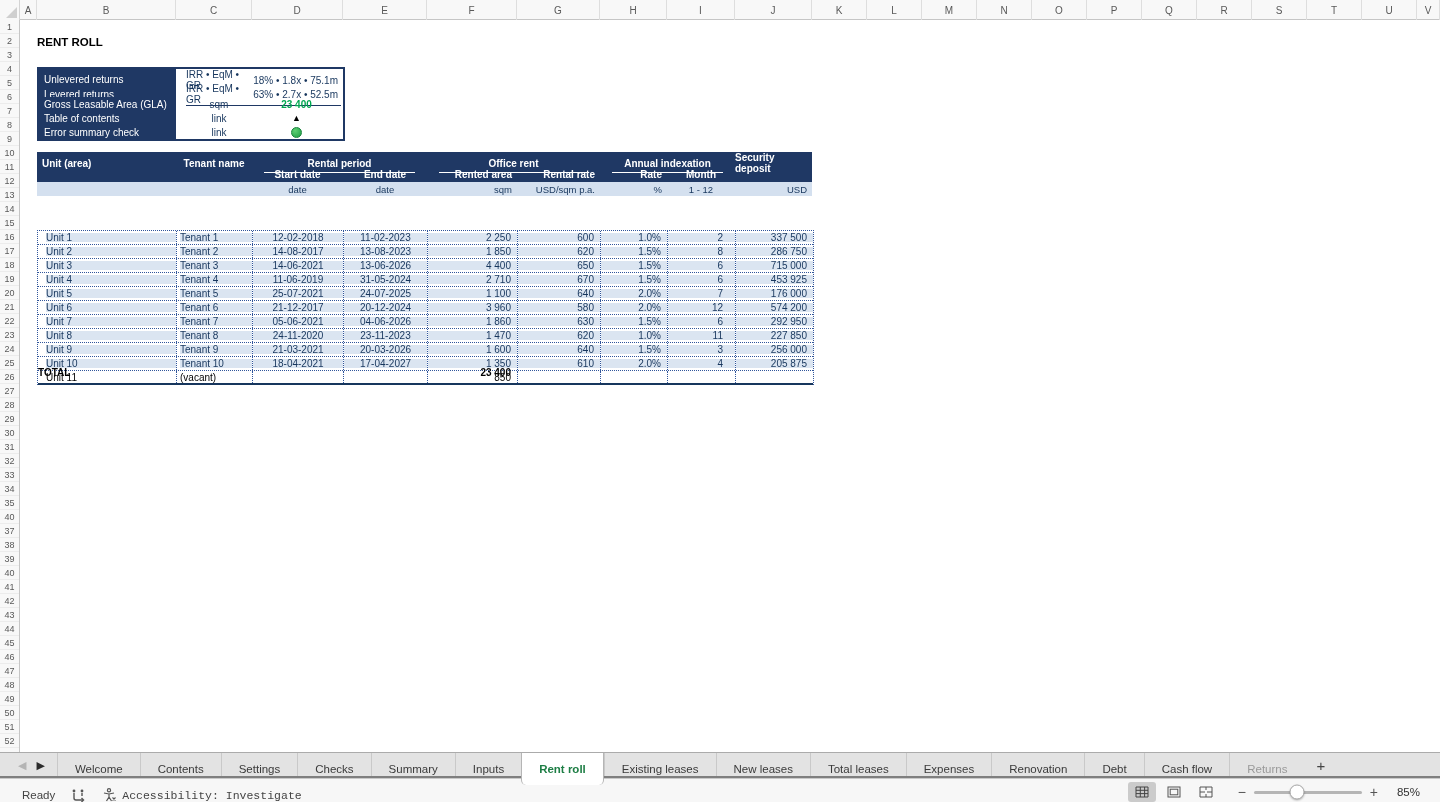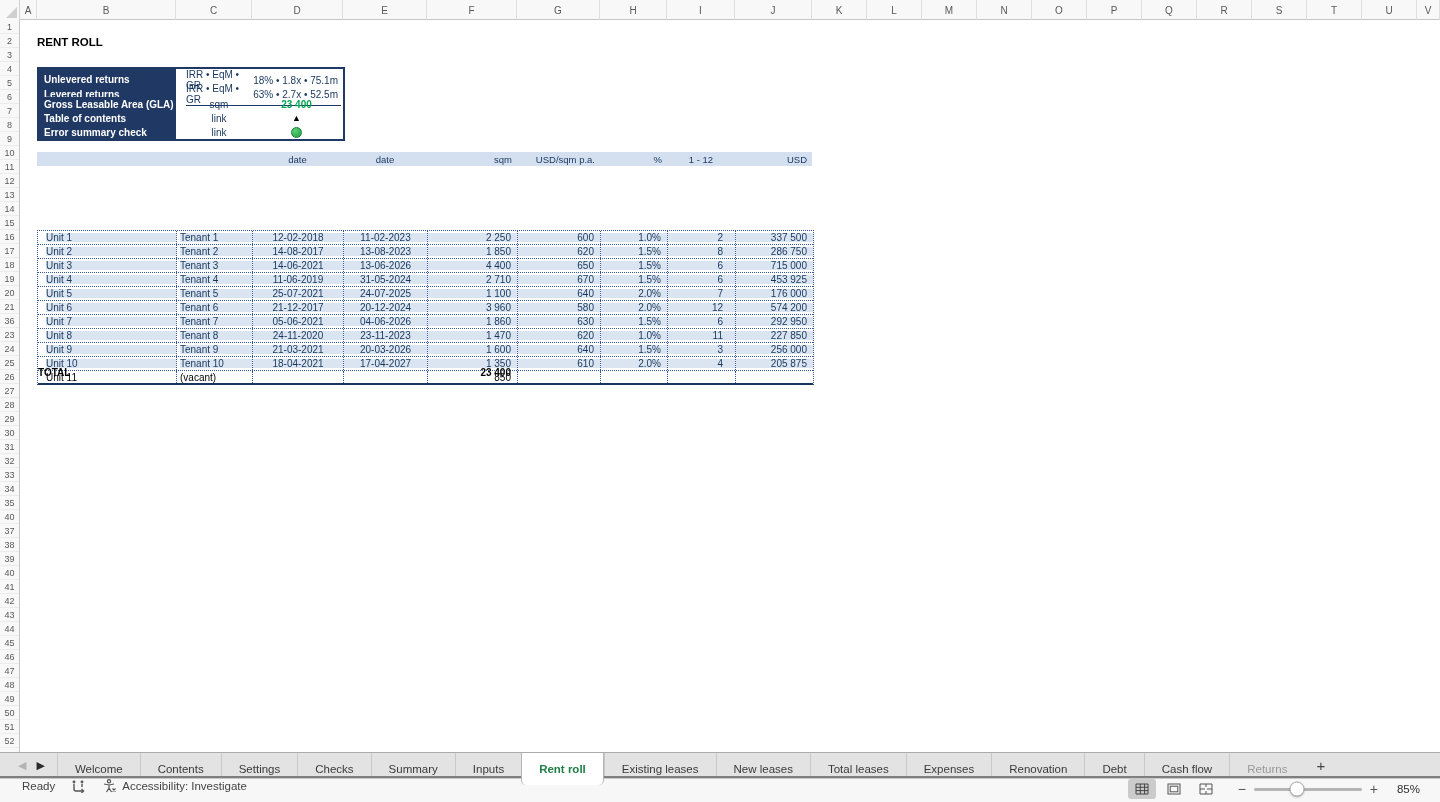--- a/index.html
+++ b/index.html
@@ -21,21 +21,21 @@
 
   #sheet { position:absolute; left:20px; top:20px; width:1420px; height:732px; background:#fff; }
 
   
   #title { position:absolute; left:17px; top:16px; font-size:11.5px; font-weight:bold; color:#000; }
 
   
   #summary-box { position:absolute; left:17px; top:47px; width:308px;
     border:2px solid #1F3864; background:#fff; }
   .sb-row { display:grid; grid-template-columns:137px 76px 89px; height:14px; }
-  .sb-label { background:#1F3864; color:#fff; font-size:10px; font-weight:bold;
+  .sb-label { background:#1F3864; color:#fff; font-size:10px; font-weight:normal;
     padding-left:5px; display:flex; align-items:center; }
   .sb-row.divider .sb-label { border-bottom:1px solid #fff; }
   .sb-row.hairline .sb-label { border-bottom:1px solid rgba(255,255,255,.55); }
   .sb-row.divider .sb-unit, .sb-row.divider .sb-value { border-bottom:1px solid #1F3864; }
   .sb-unit { color:#17365D; font-size:10px; display:flex; align-items:center; justify-content:center;margin-left:10px; }
   .sb-value { color:#17365D; font-size:10px; display:flex; align-items:center; }
   .sb-value.right { justify-content:flex-end; padding-right:3px; }
   .sb-value.center { justify-content:center; }
   .sb-value.v-green { color:#00A651; font-weight:bold; }
   .sb-value.v-arrow { color:#000; font-size:9px; }
@@ -91,24 +91,24 @@
     font-size:11.5px; color:#3a3a3a; border-left:1px solid #c9c9c9; white-space:nowrap; }
   .tab:last-of-type { border-right:1px solid #c9c9c9; }
   .tab.active { background:#fff; color:#1E7E45; font-weight:bold; position:relative; z-index:2;
     border-left:1px solid #b5b5b5; border-right:1px solid #b5b5b5;
     border-radius:0 0 5px 5px; }
   .tab.clipped { color:#9a9a9a; border-right:none; }
   #tab-add { display:flex; align-items:center; padding:0 12px; font-size:15px; color:#444; }
 
   
   #statusbar { position:absolute; left:0; top:778px; width:1440px; height:24px;
-    background:#F7F7F7; border-top:1px solid #c9c9c9; display:flex; align-items:flex-start;
+    background:#F7F7F7; border-top:1px solid #c9c9c9; display:flex; align-items:flex-end;
     color:#444; font-size:11.5px; }
   #sb-left { display:flex; align-items:center; gap:16px; padding-left:22px; }
-  #sb-acc { display:flex; align-items:center; gap:5px; }
+  #sb-acc { display:flex; align-items:center; gap:5px;font-family:Liberation Mono, monospace; }
   #sb-right { margin-left:auto; display:flex; align-items:center; padding-right:20px; gap:4px; }
   .view-btn { width:28px; height:20px; display:flex; align-items:center; justify-content:center; border-radius:3px; }
   .view-btn.selected { background:#cbcbcb; }
   #zoom-group { display:flex; align-items:center; gap:8px; margin-left:14px; }
   .zoom-sign { font-size:14px; color:#555; }
   #zoom-track { position:relative; width:108px; height:3px; background:#b5b5b5; border-radius:2px; }
   #zoom-thumb { position:absolute; left:40%; top:50%; transform:translate(-50%,-50%);
     width:15px; height:15px; background:#fff; border:1px solid #a8a8a8; border-radius:50%;
     box-shadow:0 1px 2px rgba(0,0,0,.25); }
   #zoom-label { width:38px; text-align:right; color:#333; }
@@ -159,21 +159,21 @@
     <div class="row-h">12</div>
     <div class="row-h">13</div>
     <div class="row-h">14</div>
     <div class="row-h">15</div>
     <div class="row-h">16</div>
     <div class="row-h">17</div>
     <div class="row-h">18</div>
     <div class="row-h">19</div>
     <div class="row-h">20</div>
     <div class="row-h">21</div>
-    <div class="row-h">36</div>
+    <div class="row-h">22</div>
     <div class="row-h">23</div>
     <div class="row-h">24</div>
     <div class="row-h">25</div>
     <div class="row-h">26</div>
     <div class="row-h">27</div>
     <div class="row-h">28</div>
     <div class="row-h">29</div>
     <div class="row-h">30</div>
     <div class="row-h">31</div>
     <div class="row-h">32</div>
@@ -226,20 +226,39 @@
       <div class="sb-row">
         <div class="sb-label">Error summary check</div>
         <div class="sb-unit">link</div>
         <div class="sb-value center v-dot">
           <div class="dot"></div>
         </div>
       </div>
     </div>
 
   <div id="rent-header">
+    <div class="hdr-row1 grid9">
+        <div class="hcell left" style="grid-column: span 1;">Unit (area)</div>
+        <div class="hcell center" style="grid-column: span 1;">Tenant name</div>
+        <div class="hcell center underline" style="grid-column: span 2;">Rental period</div>
+        <div class="hcell center underline" style="grid-column: span 2;">Office rent</div>
+        <div class="hcell center underline" style="grid-column: span 2;">Annual indexation</div>
+        <div class="hcell right" style="grid-column: span 1;">Security deposit</div>
+      </div>
+    <div class="hdr-row2 grid9">
+        <div class="hcell center"></div>
+        <div class="hcell center"></div>
+        <div class="hcell center">Start date</div>
+        <div class="hcell center">End date</div>
+        <div class="hcell right">Rented area</div>
+        <div class="hcell right">Rental rate</div>
+        <div class="hcell right">Rate</div>
+        <div class="hcell center">Month</div>
+        <div class="hcell right"></div>
+      </div>
     <div class="hdr-row3 grid9">
         <div class="ucell center"></div>
         <div class="ucell center"></div>
         <div class="ucell center">date</div>
         <div class="ucell center">date</div>
         <div class="ucell right">sqm</div>
         <div class="ucell right">USD/sqm p.a.</div>
         <div class="ucell right">%</div>
         <div class="ucell center">1 - 12</div>
         <div class="ucell right">USD</div>

